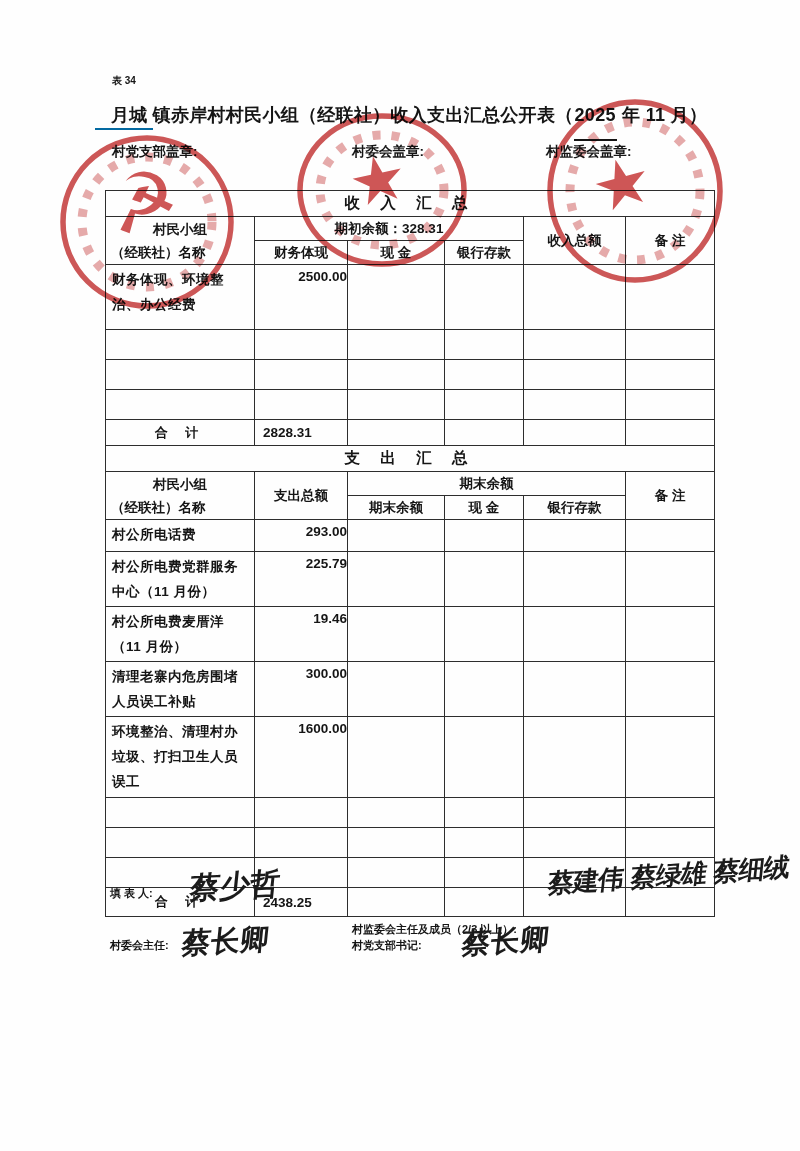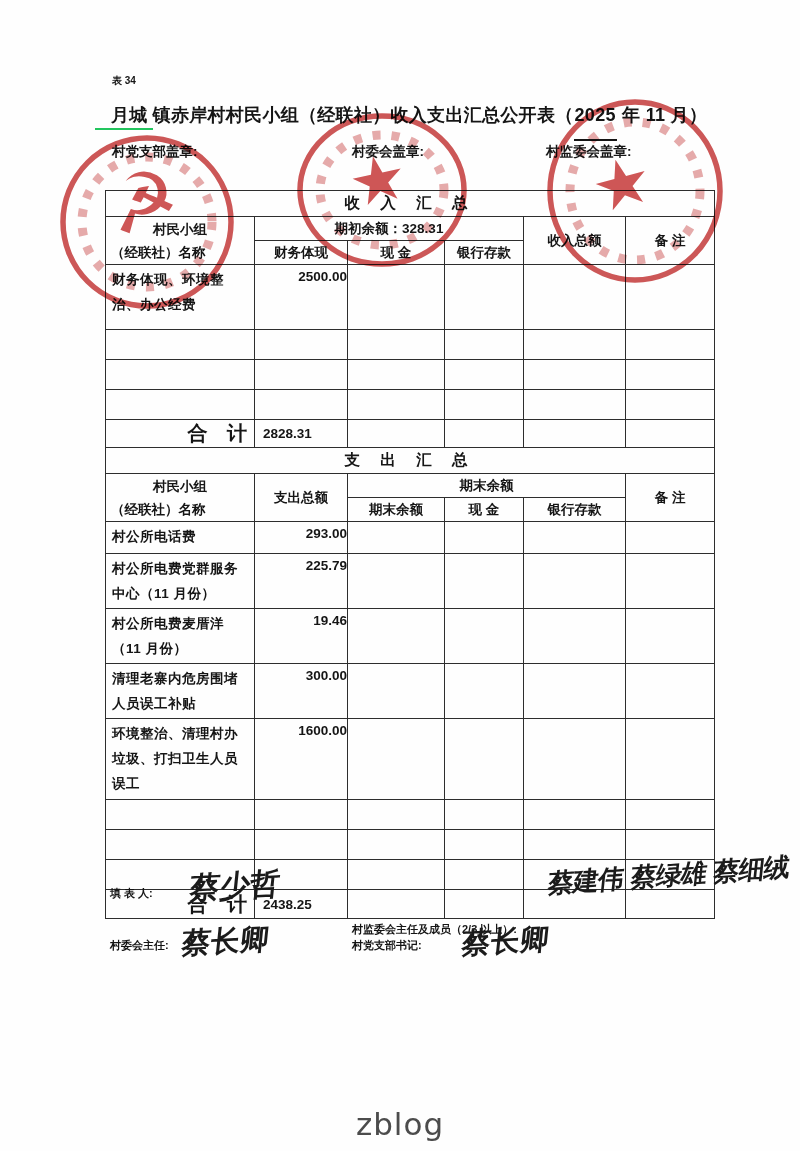--- a/index.html
+++ b/index.html
@@ -3,21 +3,21 @@
 <meta charset="utf-8">
 <style>
   html,body{margin:0;padding:0;background:#ffffff;}
   .page{
     position:relative;width:800px;height:1151px;background:#fefefe;
     font-family:"Liberation Sans","DejaVu Sans",sans-serif;color:#151515;
     overflow:hidden;
   }
   .form-no{position:absolute;left:112px;top:74px;font-size:10px;font-weight:bold;}
   .title{position:absolute;left:95px;top:103px;font-size:18px;font-weight:bold;white-space:nowrap;letter-spacing:.3px;}
-  .title .u-blank{display:inline-block;border-bottom:2px solid #22c55e;padding:0 5px 1px 16px;}
+  .title .u-blank{display:inline-block;border-bottom:2px solid #0369a1;padding:0 5px 1px 16px;}
   .title .u-year{display:inline-block;border-bottom:2px solid #151515;padding:0 1px 13px 1px;}
   .seal-label{position:absolute;font-size:13.5px;font-weight:bold;}
   .lbl-party{left:112px;top:143px;}
   .lbl-committee{left:352px;top:143px;}
   .lbl-supervisory{left:546px;top:143px;}
 
   table.main{
     position:absolute;left:105px;top:190px;width:609px;
     border-collapse:collapse;table-layout:fixed;padding-left:30px;
   }
@@ -26,21 +26,21 @@
     vertical-align:middle;overflow:hidden;
   }
   tr.band td{height:25px;text-align:center;font-weight:bold;font-size:15.5px;letter-spacing:8px;}
   tr.hdr td{height:23px;text-align:center;font-weight:bold;font-size:13.5px;}
   td.name-hdr div.l1{text-align:center;line-height:23px;font-weight:bold;}
   td.name-hdr div.l2{text-align:left;padding-left:5px;line-height:23px;font-weight:bold;}
   tr.data td{vertical-align:top;}
   tr.data td.name{text-align:left;font-weight:bold;padding:2px 3px 0 6px;line-height:25px;letter-spacing:.5px;}
   tr.data td.amt{text-align:right;font-weight:bold;padding:4px 0 0 8px;}
   tr.total td{vertical-align:middle;}
-  tr.total td.tlabel{text-align:right;font-weight:bold;font-size:20px;letter-spacing:7px;}
+  tr.total td.tlabel{text-align:center;font-weight:bold;font-size:13px;letter-spacing:7px;}
   tr.total td.amt{text-align:left;font-weight:bold;padding-left:8px;}
   tr.r27 td{height:27px;} tr.r50 td{height:50px;} tr.r60 td{height:60px;}
   tr.r76 td{height:76px;} tr.r25 td{height:25px;} tr.r28 td{height:28px;}
 
   .sig-label{position:absolute;font-size:11px;font-weight:bold;}
   .sig{
     position:absolute;font-family:"DejaVu Sans",sans-serif;font-weight:bold;
     color:#1b1b1b;transform:rotate(-3deg) skewX(-9deg);white-space:nowrap;
   }
   .sig-preparer{left:190px;top:866px;font-size:30px;}
@@ -262,15 +262,14 @@
     <ellipse class="ringtext" cx="88" cy="78" rx="62" ry="55" stroke-width="9" stroke-dasharray="8 11"></ellipse>
     <text x="84" y="68" font-size="64" text-anchor="middle" dominant-baseline="central" transform="rotate(-12 84 68)">★</text>
   </svg>
 
   <svg class="stamp stamp-supervisory" width="182" height="190" viewBox="0 0 182 190">
     <ellipse class="ring" cx="91" cy="95" rx="85" ry="89" stroke-width="5.5"></ellipse>
     <ellipse class="ringtext" cx="91" cy="95" rx="65" ry="69" stroke-width="9" stroke-dasharray="8 11"></ellipse>
     <text x="78" y="88" font-size="66" text-anchor="middle" dominant-baseline="central" transform="rotate(-15 78 88)">★</text>
   </svg>
 
-  <div class="watermark">zblog</div>
 
 </div>
 
 </body></html>

